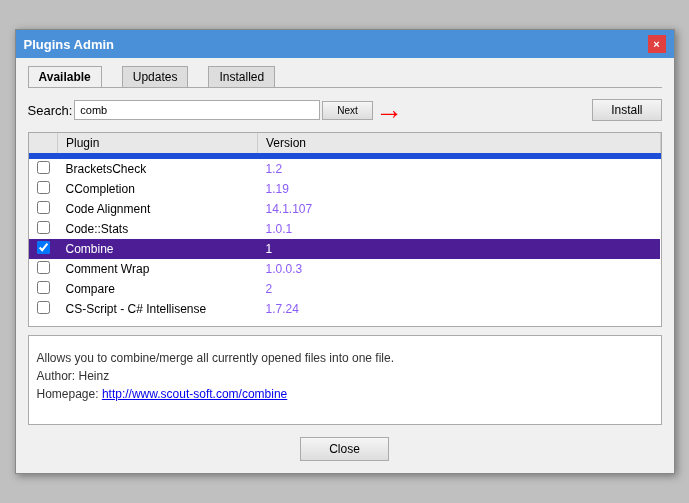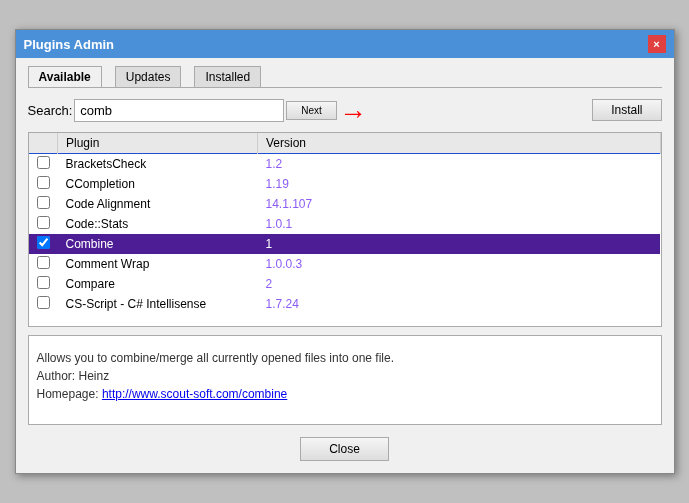--- a/index.html
+++ b/index.html
@@ -40,21 +40,21 @@
       display: flex;
       align-items: center;
       justify-content: center;
       font-weight: bold;
     }
     .content {
       padding: 8px 12px 12px 12px;
     }
     .tabs {
       display: flex;
-      gap: 13px;
+      gap: 20px;
       margin-bottom: 8px;
       border-bottom: 1px solid #aaa;
     }
     .tab {
       padding: 3px 10px;
       cursor: pointer;
       background: #ddd;
       border: 1px solid #aaa;
       border-bottom: none;
       font-size: 12px;
@@ -70,22 +70,22 @@
       gap: 2px;
       position: relative;
       justify-content: center;
     }
     .search-label {
       font-size: 13px;
     }
     .search-input {
       border: 1px solid #aaa;
       padding: 3px 5px;
-      font-size: 13px;
-      width: 210px;
+      font-size: 11px;
+      width: 246px;
       background: white;
     }
     .btn {
       padding: 3px 14px;
       background: linear-gradient(to bottom, #f5f5f5, #ddd);
       border: 1px solid #aaa;
       cursor: pointer;
       font-size: 10px;
     }
     .install-btn {
@@ -102,21 +102,21 @@
       height: 195px;
       overflow-y: scroll;
       position: relative;
     }
     .plugin-table {
       width: 100%;
       border-collapse: collapse;
     }
     .plugin-table thead tr {
       background: #e8e8e8;
-      border-bottom: 1px solid #1d4ed8;
+      border-bottom: 6px solid #1d4ed8;
     }
     .plugin-table th {
       text-align: left;
       padding: 3px 8px;
       font-weight: normal;
       font-size: 12px;
       border-right: 1px solid #ccc;
     }
     .plugin-table td {
       padding: 2px 8px;

